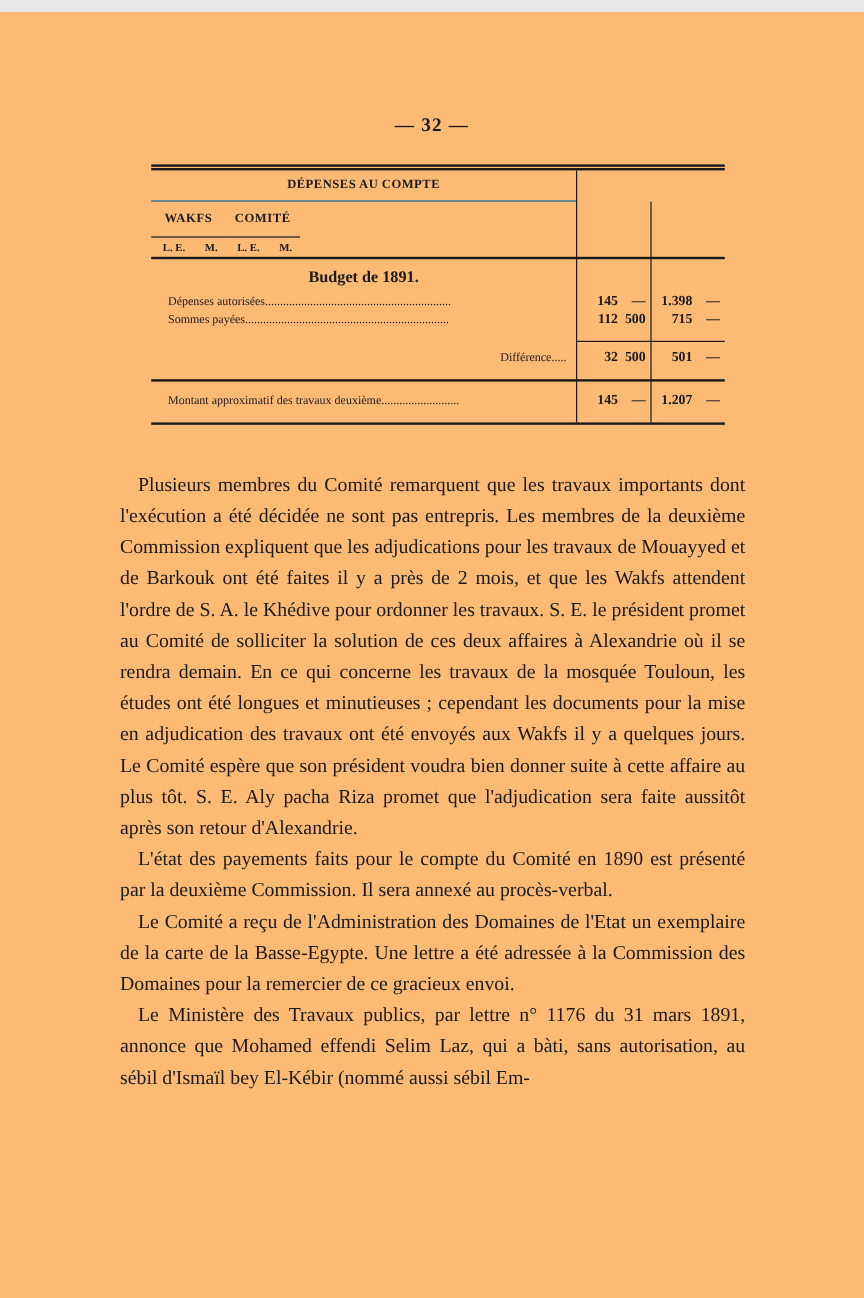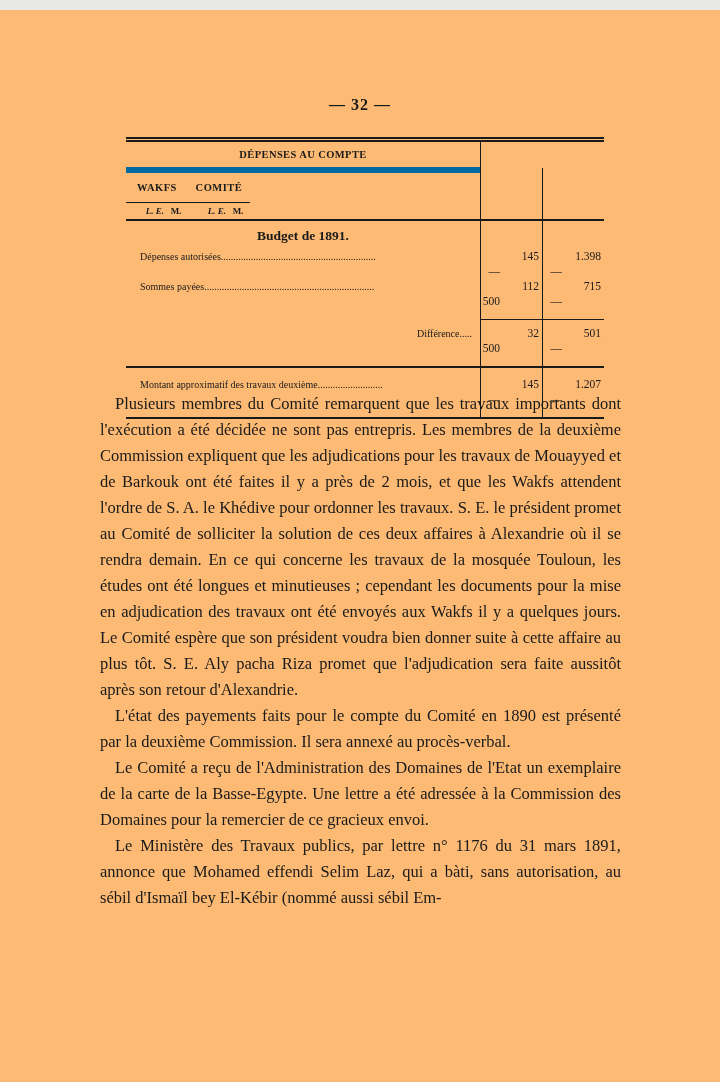--- a/index.html
+++ b/index.html
@@ -58,21 +58,21 @@
     font-size: 13.5px;
     letter-spacing: 2.5px;
   }
   .depenses-title {
     height: 25px;
     line-height: 25px;
     text-align: center;
     font-weight: bold;
     font-size: 10.5px;
     letter-spacing: 0.4px;
-    border-bottom: 6px solid #0369a1;
+    border-bottom: 1px solid #0369a1;
     white-space: nowrap;
     overflow: hidden;
   }
   .col-names {
     display: grid;
     grid-template-columns: 62px 62px;
   }
   .col-name {
     height: 29px;
     line-height: 29px;
@@ -86,21 +86,21 @@
     display: grid;
     grid-template-columns: 62px 62px;
   }
   .units {
     display: flex;
     height: 16px;
     line-height: 16px;
     font-weight: bold;
     font-size: 9px;
   }
-  .u-le { flex: 1; text-align: right; font-style: italic; }
+  .u-le { flex: 1; text-align: center; }
   .u-m  { width: 24px; text-align: center; }
 
   .trow {
     display: grid;
     grid-template-columns: 354px 62px 62px;
     align-items: baseline;
   }
   .section-title {
     text-align: center;
     font-weight: bold;
@@ -115,24 +115,23 @@
     overflow: hidden;
     box-sizing: border-box;
     line-height: 15px;
   }
   .dlabel-right {
     text-align: right;
     padding-right: 8px;
   }
   .vcell {
     display: flex;
-    font-weight: normal;
+    font-weight: bold;
     font-size: 11.5px;
     line-height: 15px;
-    flex-direction: column;
   }
   .v-le { flex: 1; text-align: right; padding-right: 3px; }
   .v-m  { width: 24px; text-align: right; padding-right: 4px; box-sizing: border-box; }
 
   .mini-rule-row {
     display: grid;
     grid-template-columns: 354px 124px;
     height: 11px;
   }
   .mini-rule-row .rule-cell { border-bottom: 1px solid #1a1a1a; }

